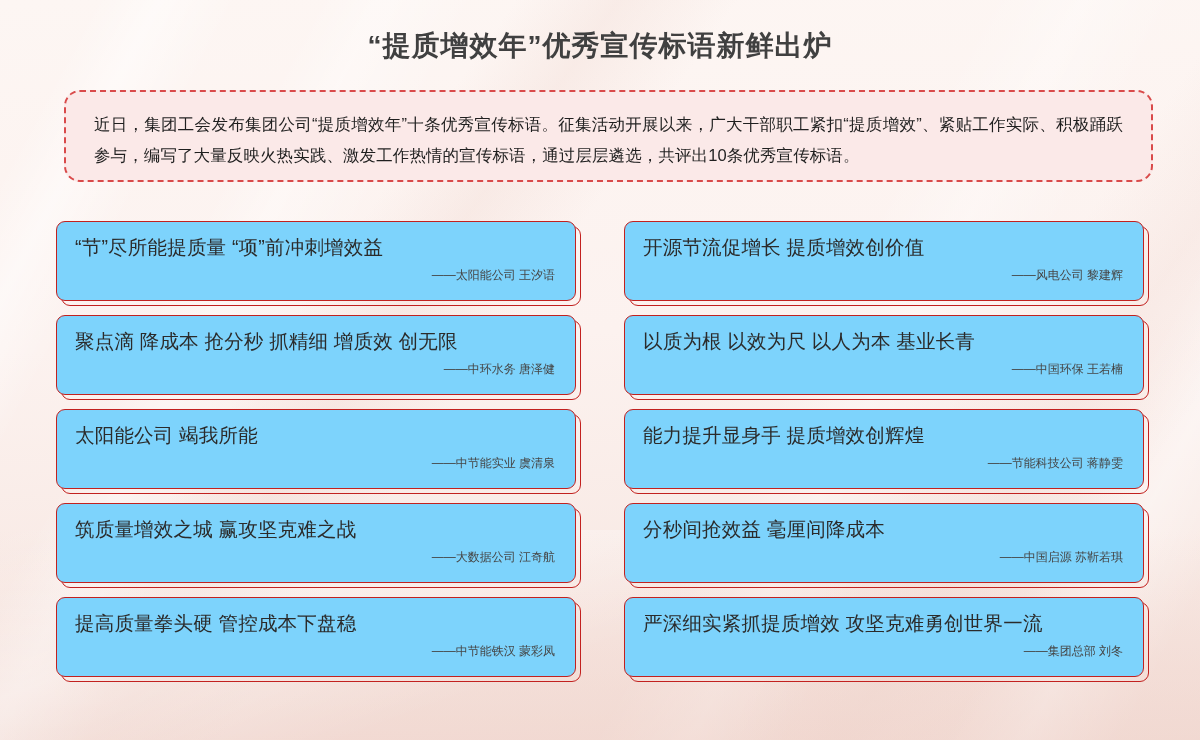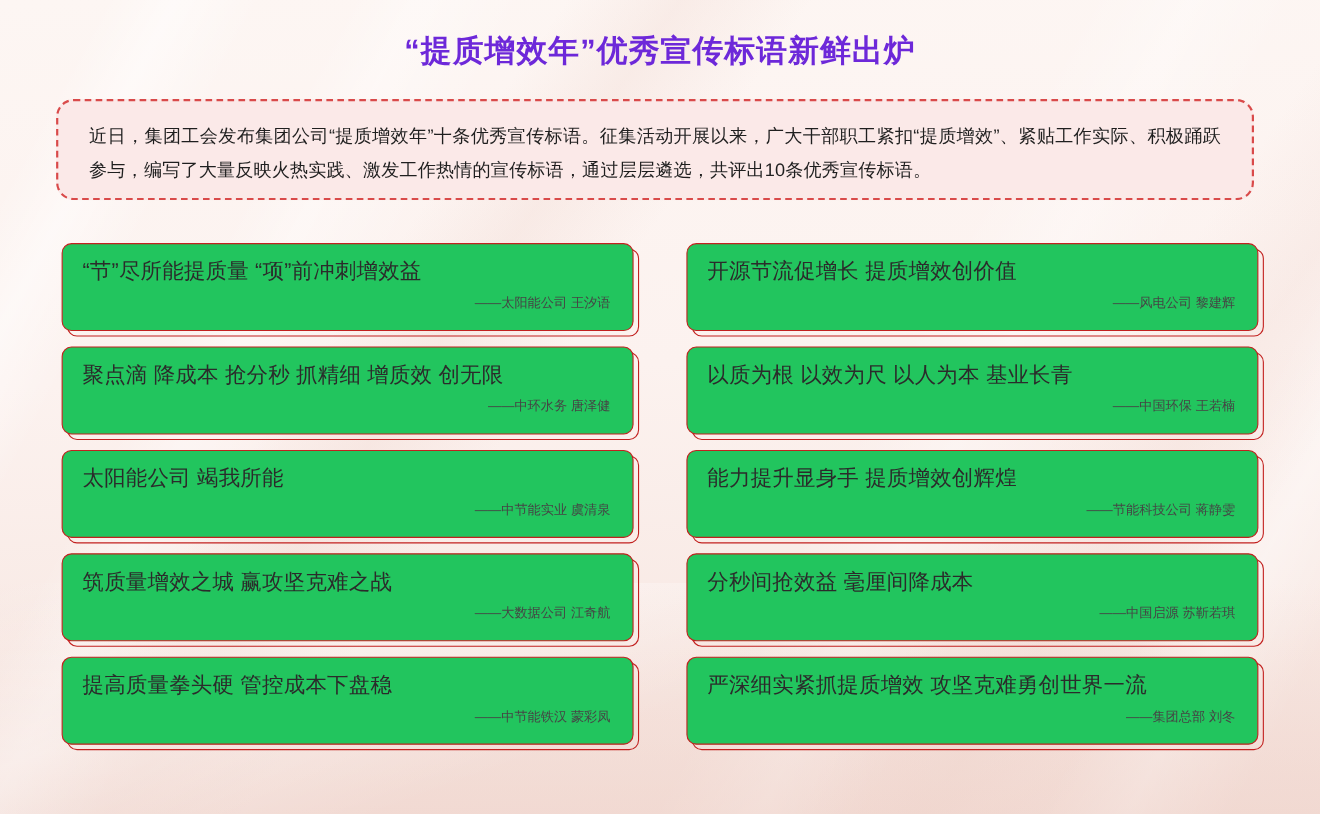--- a/index.html
+++ b/index.html
@@ -74,33 +74,33 @@
   #page {
     position: relative;
     z-index: 2;
     width: 1200px;
     height: 740px;
   }
 
   
   #title {
     text-align: center;
-    color: #6d28d9;
+    color: #404040;
     font-size: 28px;
     font-weight: bold;
     letter-spacing: 1px;
     padding-top: 31px;
     line-height: 1.1;
     white-space: nowrap;
   }
 
   
   #intro-box {
     position: absolute;
-    left: 51px;
+    left: 64px;
     top: 90px;
     width: 1089px;
     height: 92px;
     box-sizing: border-box;
     border: 2px dashed #d94a4a;
     border-radius: 16px;
     background: #fbe9e8;
   }
   #intro-text {
     padding: 17px 28px 0 28px;
@@ -144,21 +144,21 @@
     border: 1.5px solid #c2211f;
     border-radius: 9px;
     background: transparent;
   }
   .card {
     position: absolute;
     inset: 0;
     box-sizing: border-box;
     border: 1.5px solid #c2211f;
     border-radius: 9px;
-    background: #22c55e;
+    background: #7dd3fc;
     padding: 10px 18px 0 18px;
   }
   .slogan {
     font-size: 19.5px;
     color: #2b2b2b;
     line-height: 30px;
     letter-spacing: 0.2px;
     white-space: nowrap;
   }
   .attribution {

